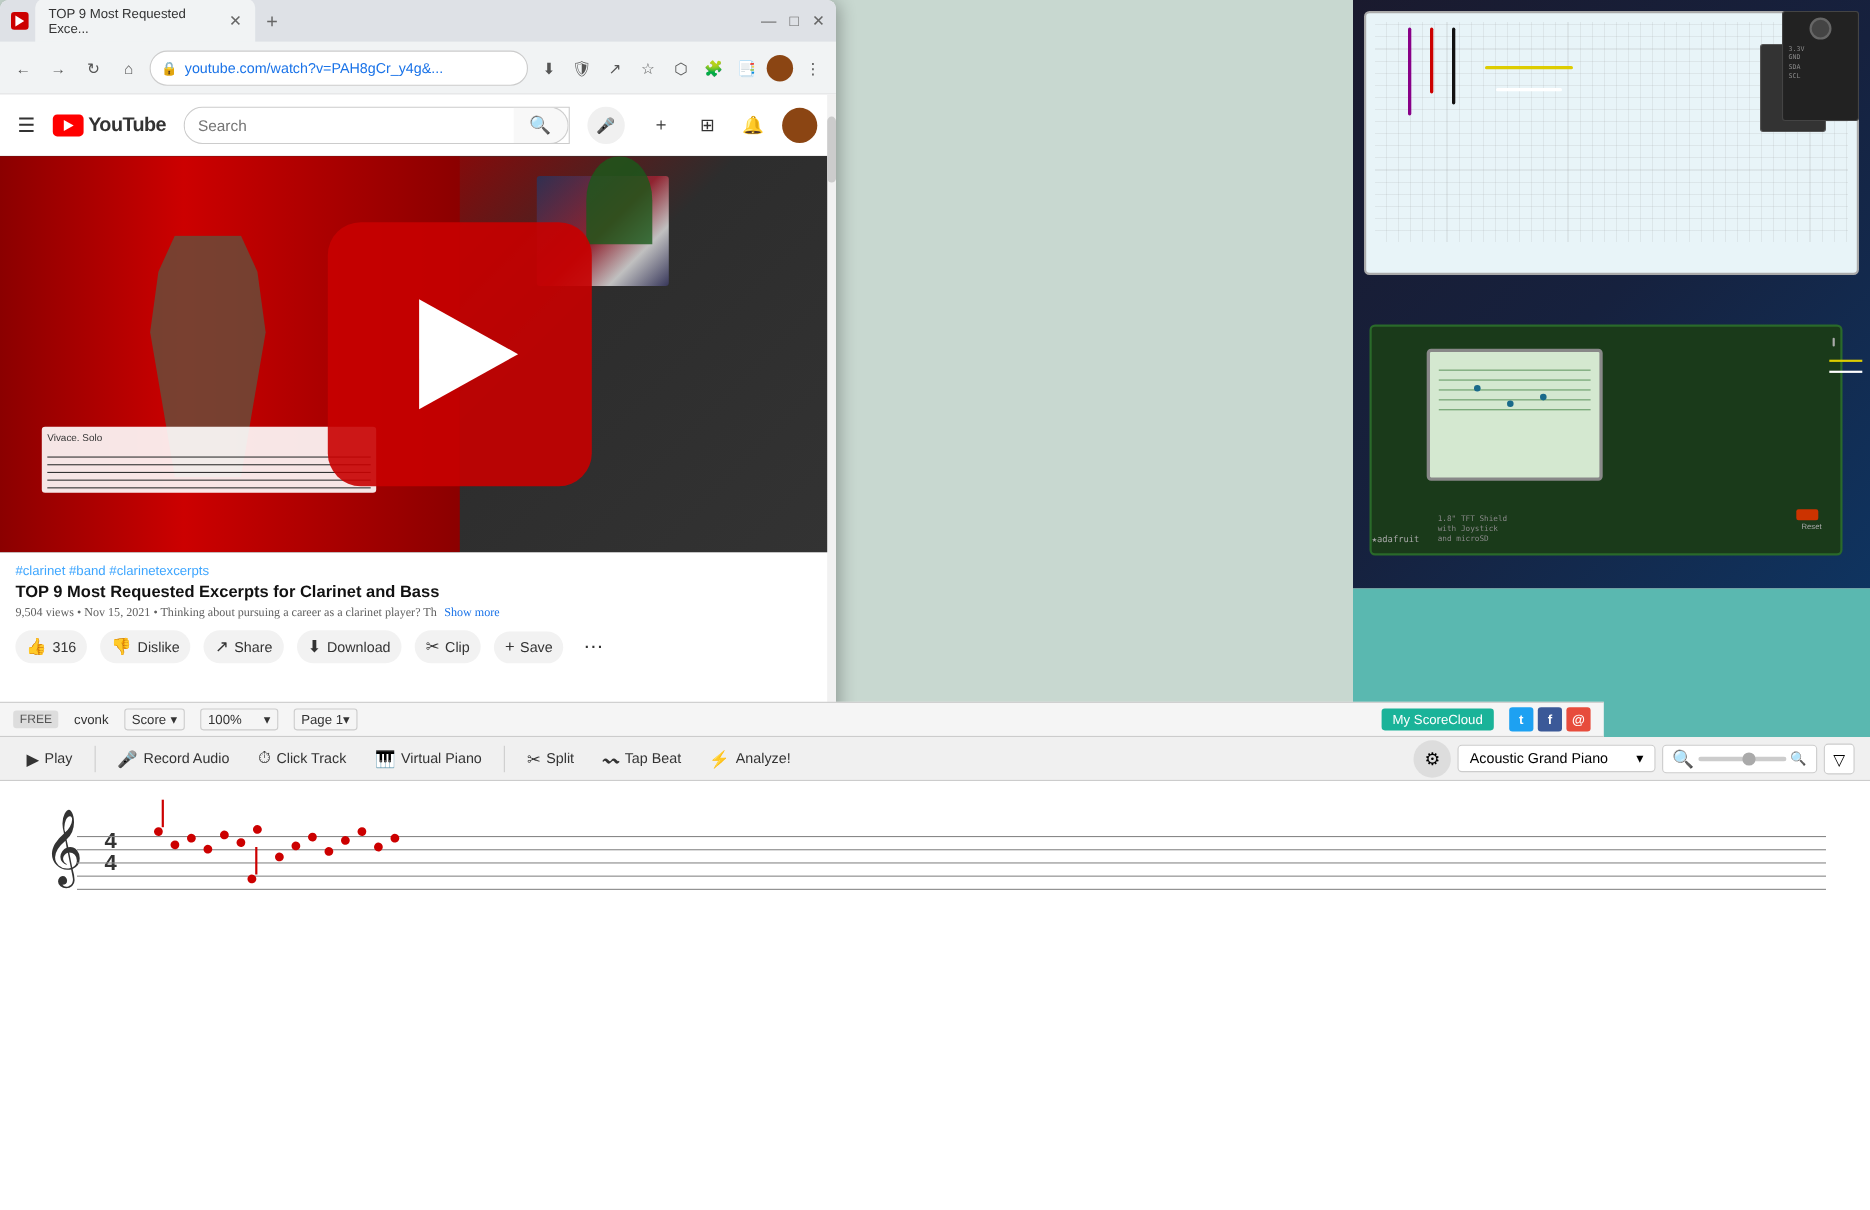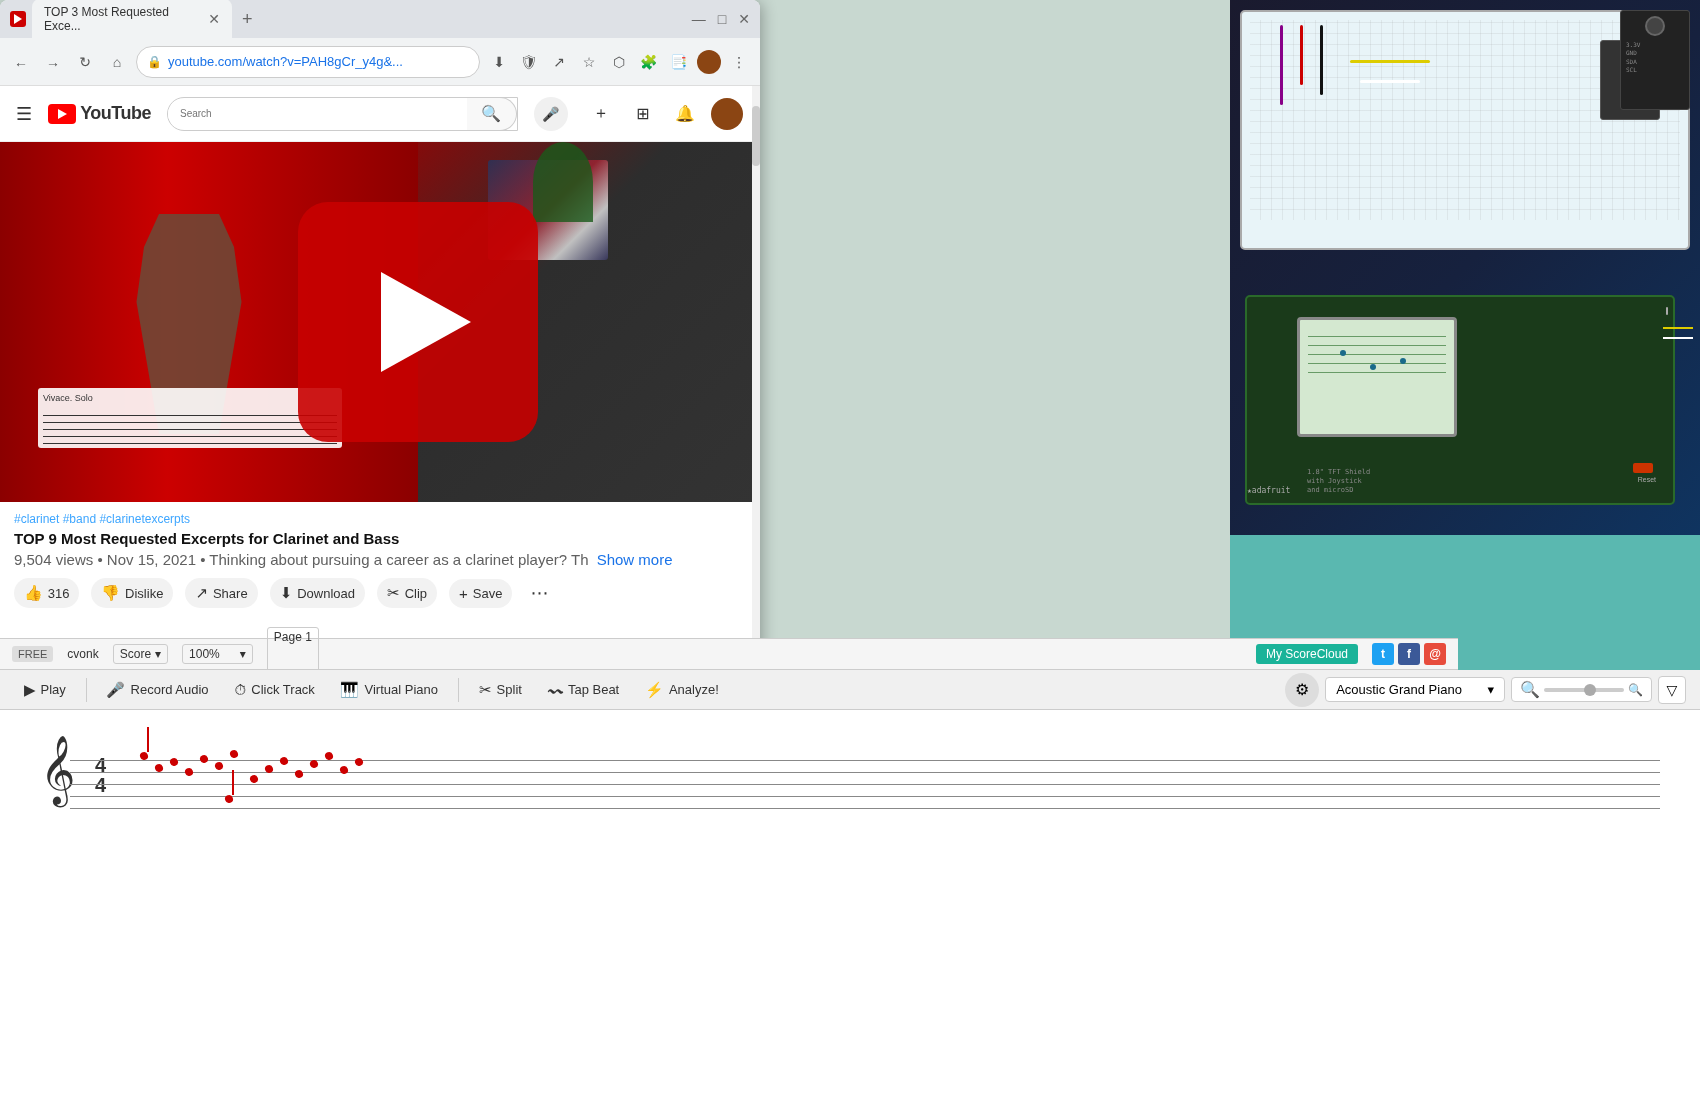--- a/index.html
+++ b/index.html
@@ -203,21 +203,21 @@
       border: 1px solid #ccc;
       border-radius: 20px 0 0 20px;
       overflow: hidden;
       height: 34px;
     }
     .yt-search-input {
       flex: 1;
       border: none;
       outline: none;
       padding: 0 12px;
-      font-size: 10px;
+      font-size: 14px;
       color: #333;
     }
     .yt-search-btn {
       width: 50px;
       height: 34px;
       background: #f8f8f8;
       border: 1px solid #ccc;
       border-left: none;
       border-radius: 0 20px 20px 0;
       display: flex;
@@ -349,23 +349,24 @@
       font-size: 12px;
       margin-bottom: 4px;
     }
     .video-title {
       font-size: 15px;
       font-weight: 600;
       color: #111;
       margin-bottom: 4px;
     }
     .video-meta {
-      font-size: 15px;
+      font-size: 11px;
       color: #606060;
       margin-bottom: 8px;
+      font-family: Liberation Serif, serif;
     }
     .video-actions {
       display: flex;
       gap: 12px;
       align-items: center;
     }
     .action-btn {
       display: flex;
       align-items: center;
       gap: 5px;
@@ -456,26 +457,25 @@
       align-items: center;
       gap: 20px;
       border: 1px solid #ccc;
       border-radius: 3px;
       padding: 2px 6px;
       cursor: pointer;
     }
     .sc-page-dropdown {
       display: flex;
       align-items: center;
-      gap: 21px;
+      gap: 0;
       border: 1px solid #ccc;
       border-radius: 3px;
       padding: 2px 6px;
       cursor: pointer;
-      flex-direction: column;
     }
     .sc-my-scorecloud {
       margin-left: auto;
       background: #1ab399;
       color: white;
       padding: 3px 10px;
       border-radius: 3px;
       font-size: 12px;
       cursor: pointer;
     }
@@ -672,21 +672,21 @@
 </head>
 <body>
 
 <div class="main-wrapper">
 
   <div class="browser-window">
 
     <div class="browser-titlebar">
       <div class="browser-favicon"></div>
       <div class="browser-tab">
-        <span>TOP 3 Most Requested Exce...</span>
+        <span>TOP 9 Most Requested Exce...</span>
         <span class="tab-close">✕</span>
       </div>
       <span class="tab-new">+</span>
       <div class="browser-window-controls">
         <span style="cursor:pointer">—</span>
         <span style="cursor:pointer">□</span>
         <span style="cursor:pointer">✕</span>
       </div>
     </div>
 

